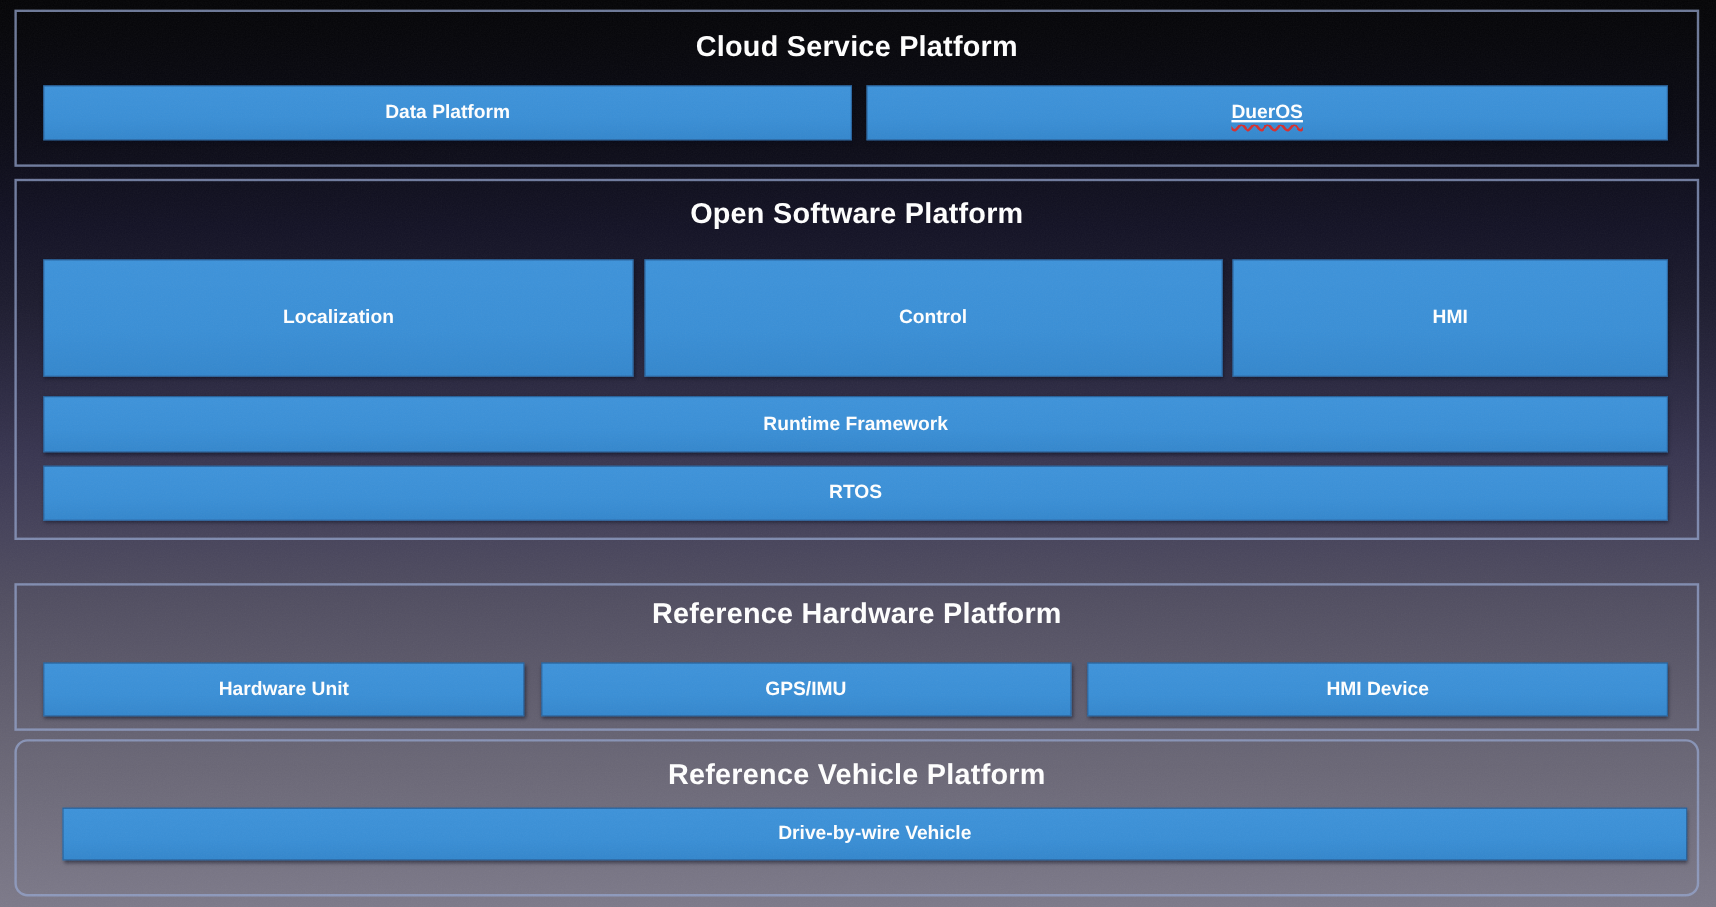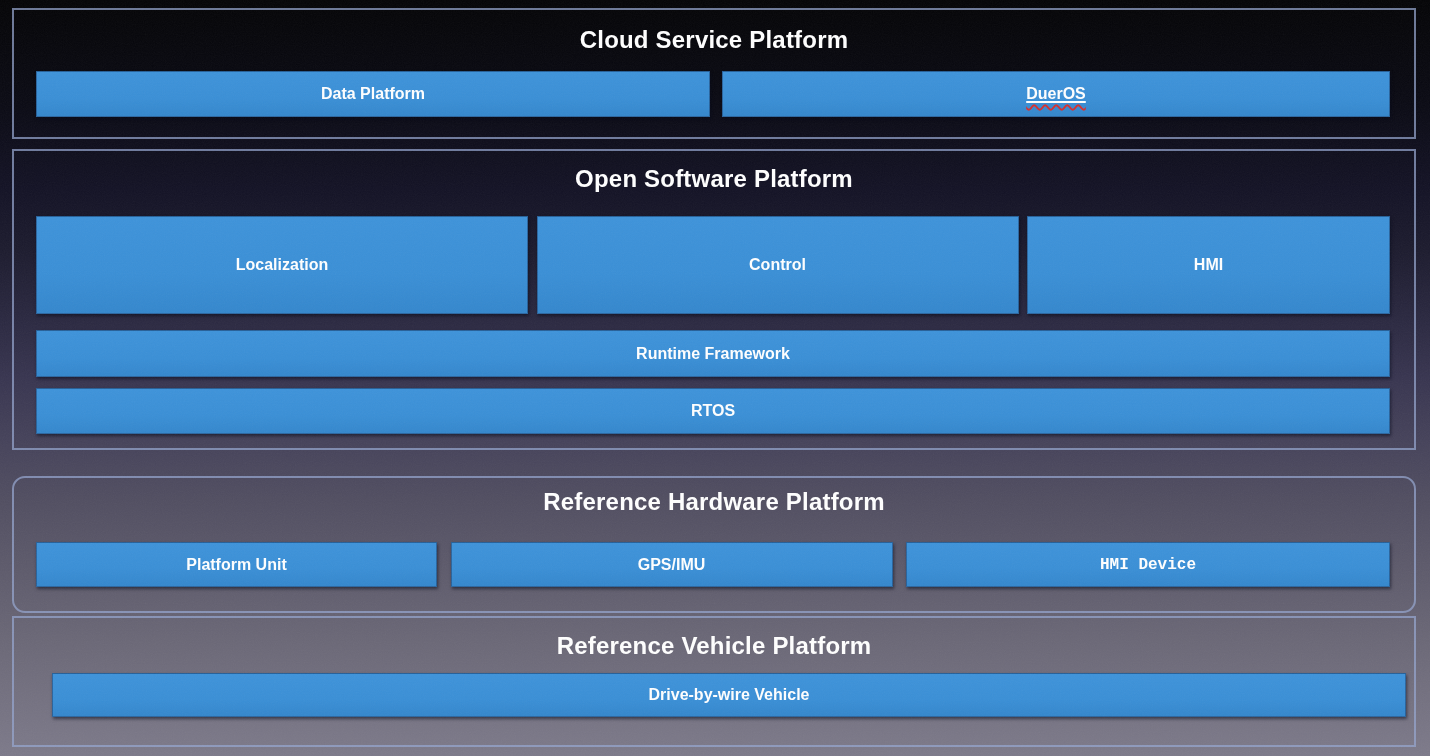--- a/index.html
+++ b/index.html
@@ -34,22 +34,22 @@
   }
   .panel {
     position: absolute;
     left: 12px;
     width: 1404px;
     box-sizing: border-box;
     border: 2px solid rgba(150, 166, 208, 0.72);
   }
   .panel-cloud    { top: 8px;   height: 131px; }
   .panel-software { top: 149px; height: 301px; }
-  .panel-hardware { top: 476px; height: 137px; border-radius: 13px; }
-  .panel-vehicle  { top: 616px; height: 131px; }
+  .panel-hardware { top: 486px; height: 123px; }
+  .panel-vehicle  { top: 616px; height: 131px; border-radius: 11px; }
 
   .panel-title {
     margin: 0;
     text-align: center;
     color: #ffffff;
     font-size: 24px;
     line-height: 26px;
     font-weight: bold;
     letter-spacing: 0.2px;
   }
@@ -87,21 +87,21 @@
   }
   .block-full { width: 100%; }
 
   .w-data   { width: 674px; }
   .w-dueros { width: 668px; }
   .w-loc    { width: 492px; }
   .w-ctrl   { width: 482px; }
   .w-hmi    { width: 363px; }
   .w-cu     { width: 401px; }
   .w-gps    { width: 442px; align-items: center; }
-  .w-hmid   { width: 484px; font-family: Liberation Mono, monospace; }
+  .w-hmid   { width: 484px; }
 
   .underline-solid {
     text-decoration: underline;
     text-decoration-thickness: 2px;
     text-underline-offset: 2px;
   }
   .underline-wavy {
     text-decoration: underline wavy #d62f2f;
     text-decoration-thickness: 1.5px;
     text-underline-offset: 5px;
@@ -146,21 +146,21 @@
       <div class="block w-dueros">
         <span class="underline-solid"><span class="underline-wavy">DuerOS</span></span>
       </div>
     </div>
   </section>
 
   <section class="panel panel-hardware">
     <h2 class="panel-title">Reference Hardware Platform</h2>
     <div class="row row-hardware">
       <div class="block w-cu">
-        <span>Platform Unit</span>
+        <span>Hardware Unit</span>
       </div>
       <div class="block w-gps">
         <span>GPS/IMU</span>
       </div>
       <div class="block w-hmid">
         <span>HMI Device</span>
       </div>
     </div>
   </section>
 

